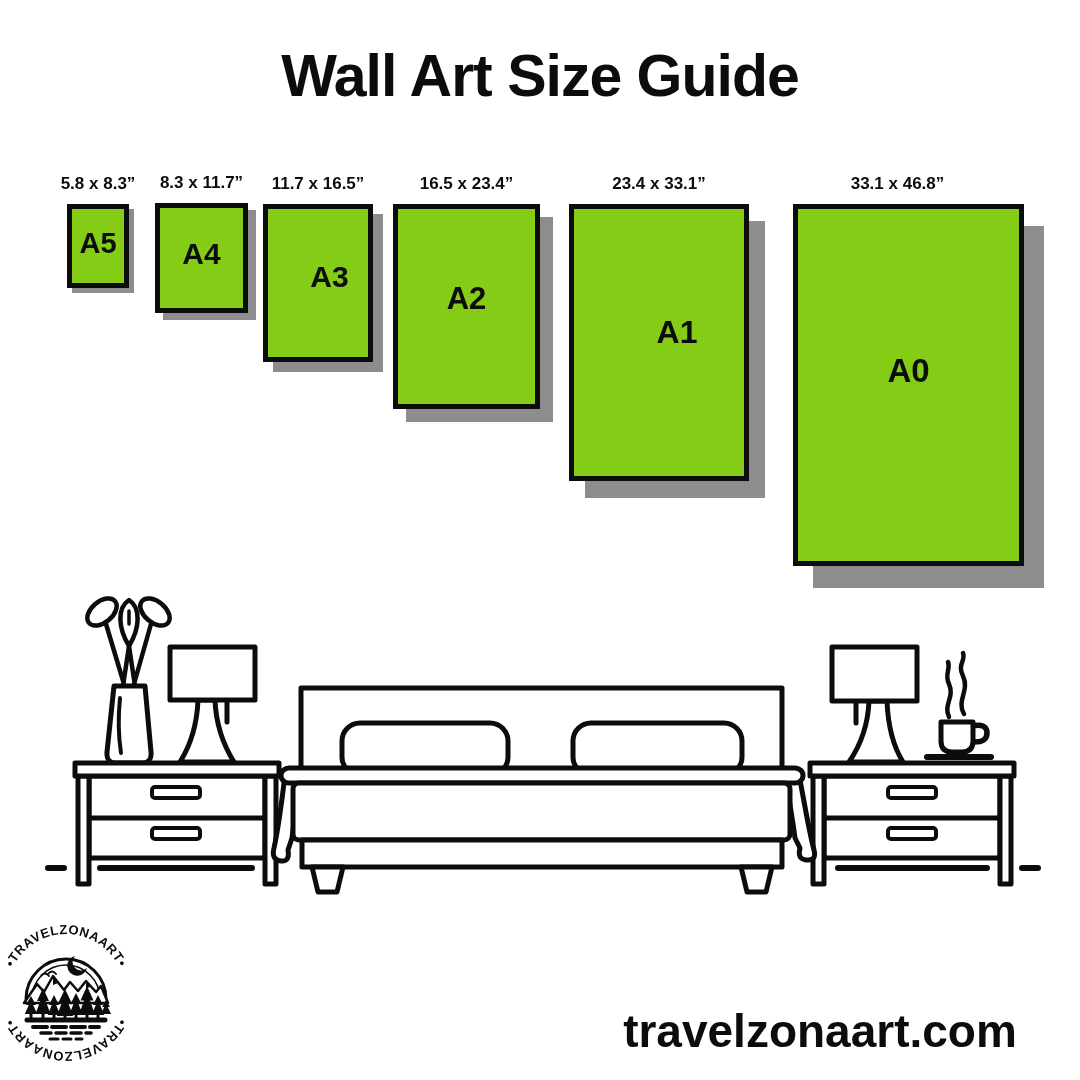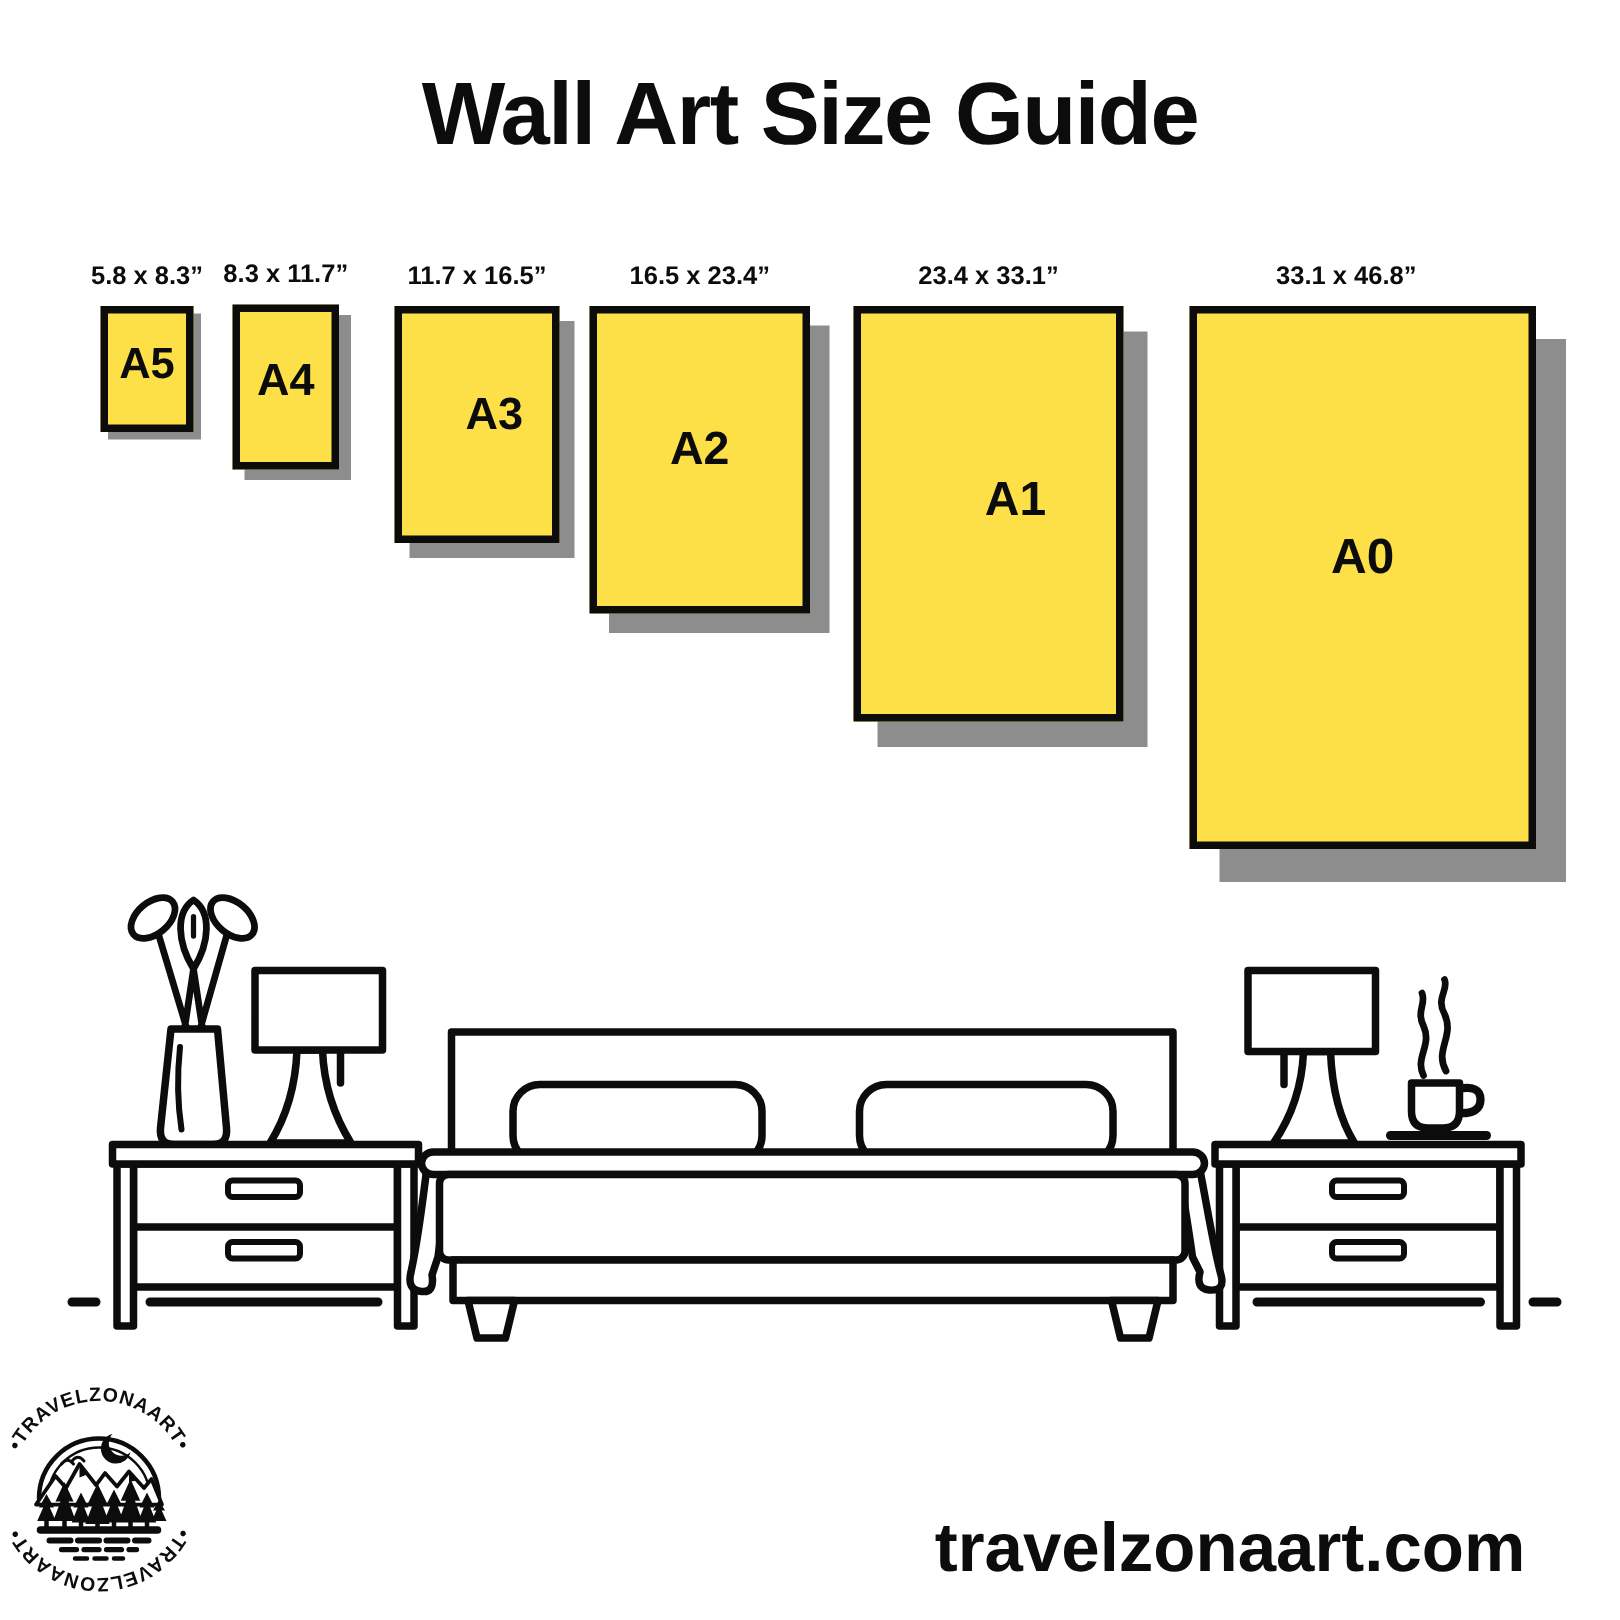--- a/index.html
+++ b/index.html
@@ -13,21 +13,21 @@
     text-align:center;font-size:59px;font-weight:bold;letter-spacing:-1px;color:#0c0c0c;
   }
   .frames-layer{position:absolute;left:0;top:0;width:1080px;height:1080px;}
   .frame-group{position:absolute;}
   .frame-dims{
     position:absolute;left:50%;transform:translateX(-50%);
     top:-30px;white-space:nowrap;font-size:17px;font-weight:bold;color:#0c0c0c;
   }
   .frame-box{
     position:absolute;left:0;top:0;width:100%;box-sizing:border-box;
-    background:#fde047;border:5px solid #0c0c0c;
+    background:#84cc16;border:5px solid #0c0c0c;
     display:flex;align-items:center;justify-content:center;
   }
   .frame-letter{
     font-weight:bold;color:#0c0c0c;line-height:1;
     position:relative;top:-4%;
   }
   .illustration{position:absolute;left:40px;top:592px;width:1005px;height:310px;}
   .logo-badge{position:absolute;left:-9px;top:918px;width:150px;height:150px;}
   .badge-text{font-family:"Liberation Sans", sans-serif;font-weight:bold;font-size:13px;letter-spacing:0.6px;fill:#0c0c0c;}
   .website{
@@ -40,21 +40,21 @@
 
 <div class="page-title">Wall Art Size Guide</div>
 
 <div class="frames-layer">
     <div class="frame-group" style="left: 67px; top: 204px; width: 62px; height: 84px;">
       <div class="frame-dims">5.8 x 8.3”</div>
       <div class="frame-box" style="height: 84px; box-shadow: rgb(141, 141, 141) 5px 5px 0px 0px;">
         <div class="frame-letter" style="font-size: 29px;">A5</div>
       </div>
     </div>
-    <div class="frame-group" style="left: 155px; top: 203px; width: 71px; height: 110px;">
+    <div class="frame-group" style="left: 155px; top: 203px; width: 93px; height: 110px;">
       <div class="frame-dims">8.3 x 11.7”</div>
       <div class="frame-box" style="height: 110px; box-shadow: rgb(141, 141, 141) 8px 7px 0px 0px;">
         <div class="frame-letter" style="font-size: 30px;">A4</div>
       </div>
     </div>
     <div class="frame-group" style="left: 263px; top: 204px; width: 110px; height: 158px;">
       <div class="frame-dims">11.7 x 16.5”</div>
       <div class="frame-box" style="height: 158px; box-shadow: rgb(141, 141, 141) 10px 10px 0px 0px;">
         <div class="frame-letter" style="font-size: 30px; margin-left: 23px;">A3</div>
       </div>

